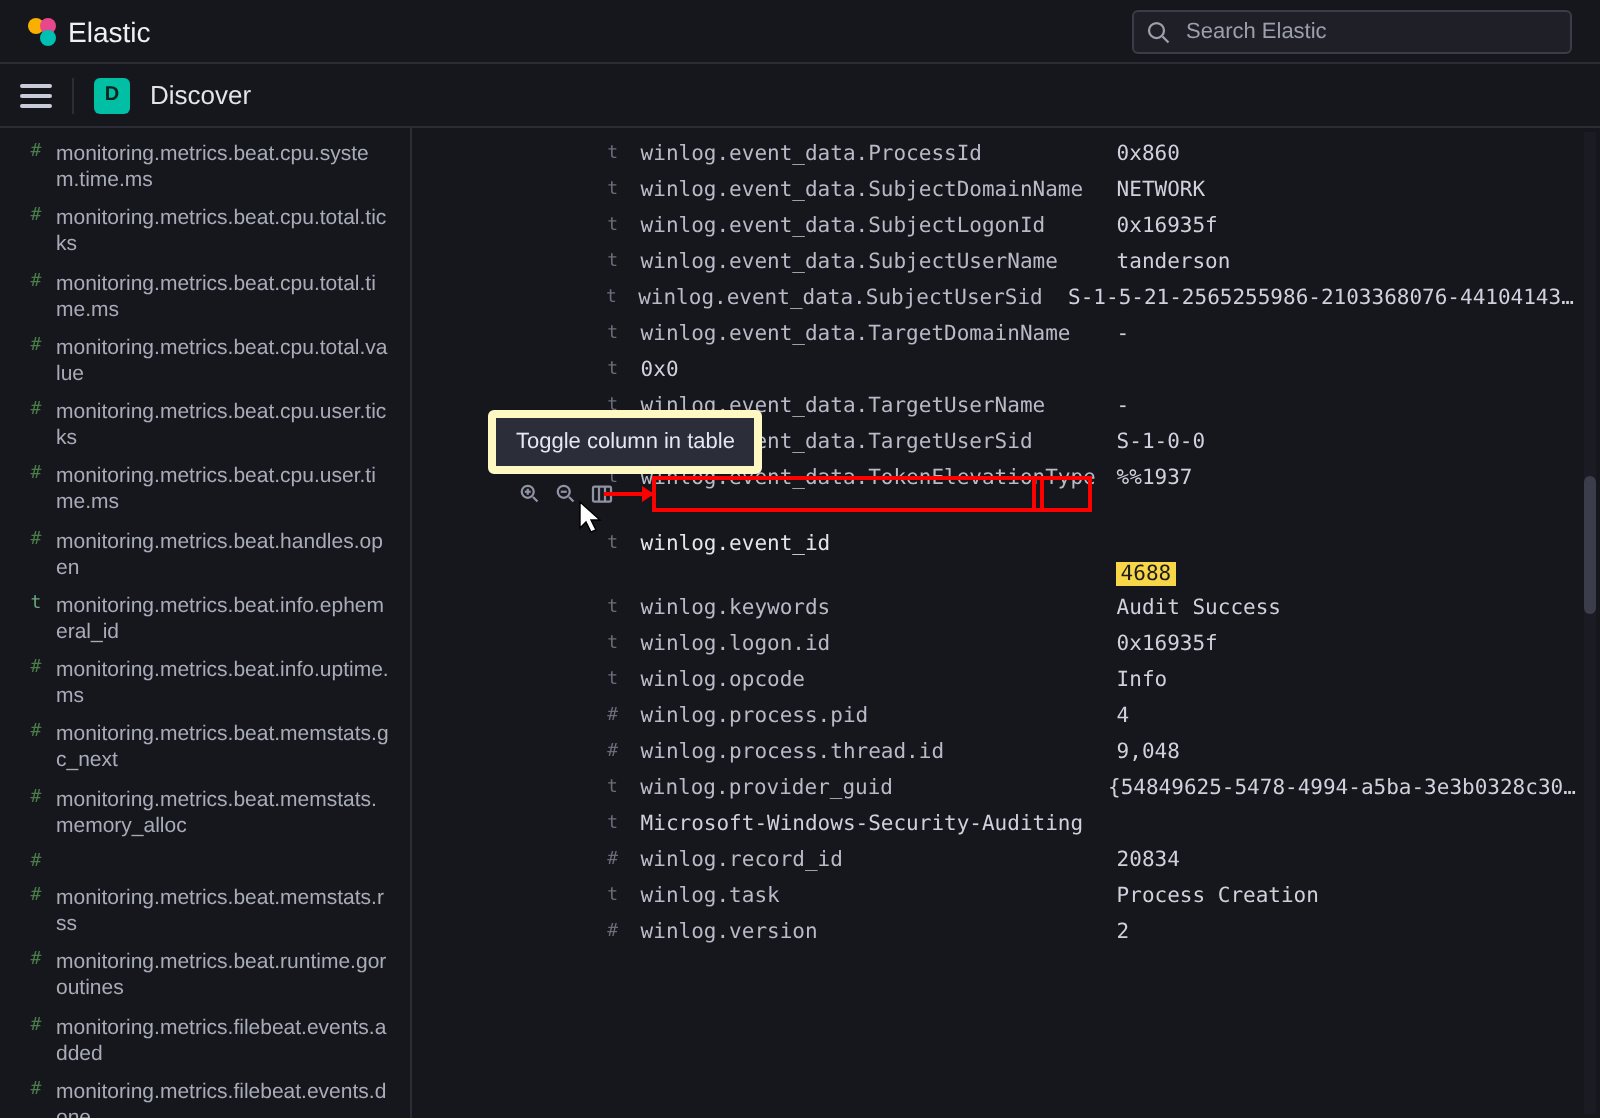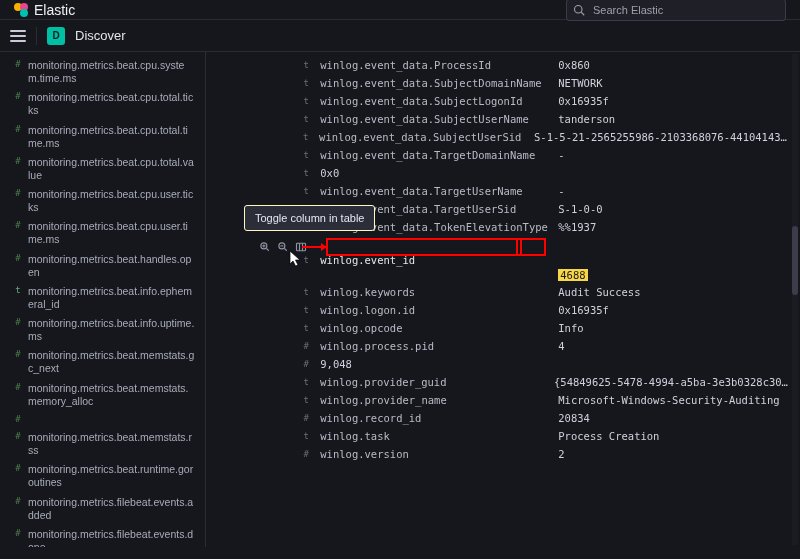--- a/index.html
+++ b/index.html
@@ -6,21 +6,21 @@
   body {
     background: #16171c;
     color: #ced1dc;
     font-family: -apple-system, BlinkMacSystemFont, "Segoe UI", Arial, sans-serif;
     font-size: 12px;
     width: 800px;
     height: 559px;
     overflow: hidden;
   }
   .topbar {
-    height: 20px;
+    height: 32px;
     display: flex;
     align-items: center;
     padding: 0 14px;
     border-bottom: 1px solid #2a2c36;
   }
   .logo-cluster { display: flex; align-items: center; gap: 6px; }
   .logo-dot {
     width: 14px; height: 14px; position: relative;
   }
   .logo-dot::before, .logo-dot::after {
@@ -147,21 +147,21 @@
   .tool svg { width: 12px; height: 12px; fill: none; stroke: currentColor; stroke-width: 1.5; }
   .tooltip {
     position: absolute;
     left: 244px; top: 205px;
     background: #2b2d38;
     color: #e6e8f0;
     font-size: 11px;
     font-family: -apple-system, Arial, sans-serif;
     padding: 6px 10px;
     border-radius: 3px;
-    border: 1px solid #fef9c3;
+    border: 4px solid #fef9c3;
     white-space: nowrap;
   }
   .arrow {
     position: absolute;
     left: 302px; top: 246px;
     width: 24px; height: 2px; background: #ff0000;
     pointer-events: none;
   }
   .arrow::after {
     content: "";
@@ -372,32 +372,32 @@
       </div>
       <div class="row">
         <span class="indent"></span>
         <span class="ftyp">#</span>
         <span class="fname">winlog.process.pid</span>
         <span class="fval">4</span>
       </div>
       <div class="row">
         <span class="indent"></span>
         <span class="ftyp">#</span>
+        <span class="fname">winlog.process.thread.id</span>
         <span class="fval">9,048</span>
       </div>
       <div class="row">
         <span class="indent"></span>
         <span class="ftyp">t</span>
         <span class="fname">winlog.provider_guid</span>
         <span class="fval">{54849625-5478-4994-a5ba-3e3b0328c30d}</span>
       </div>
       <div class="row">
         <span class="indent"></span>
         <span class="ftyp">t</span>
-        <span class="fname">winlog.provider_name</span>
         <span class="fval">Microsoft-Windows-Security-Auditing</span>
       </div>
       <div class="row">
         <span class="indent"></span>
         <span class="ftyp">#</span>
         <span class="fname">winlog.record_id</span>
         <span class="fval">20834</span>
       </div>
       <div class="row">
         <span class="indent"></span>

